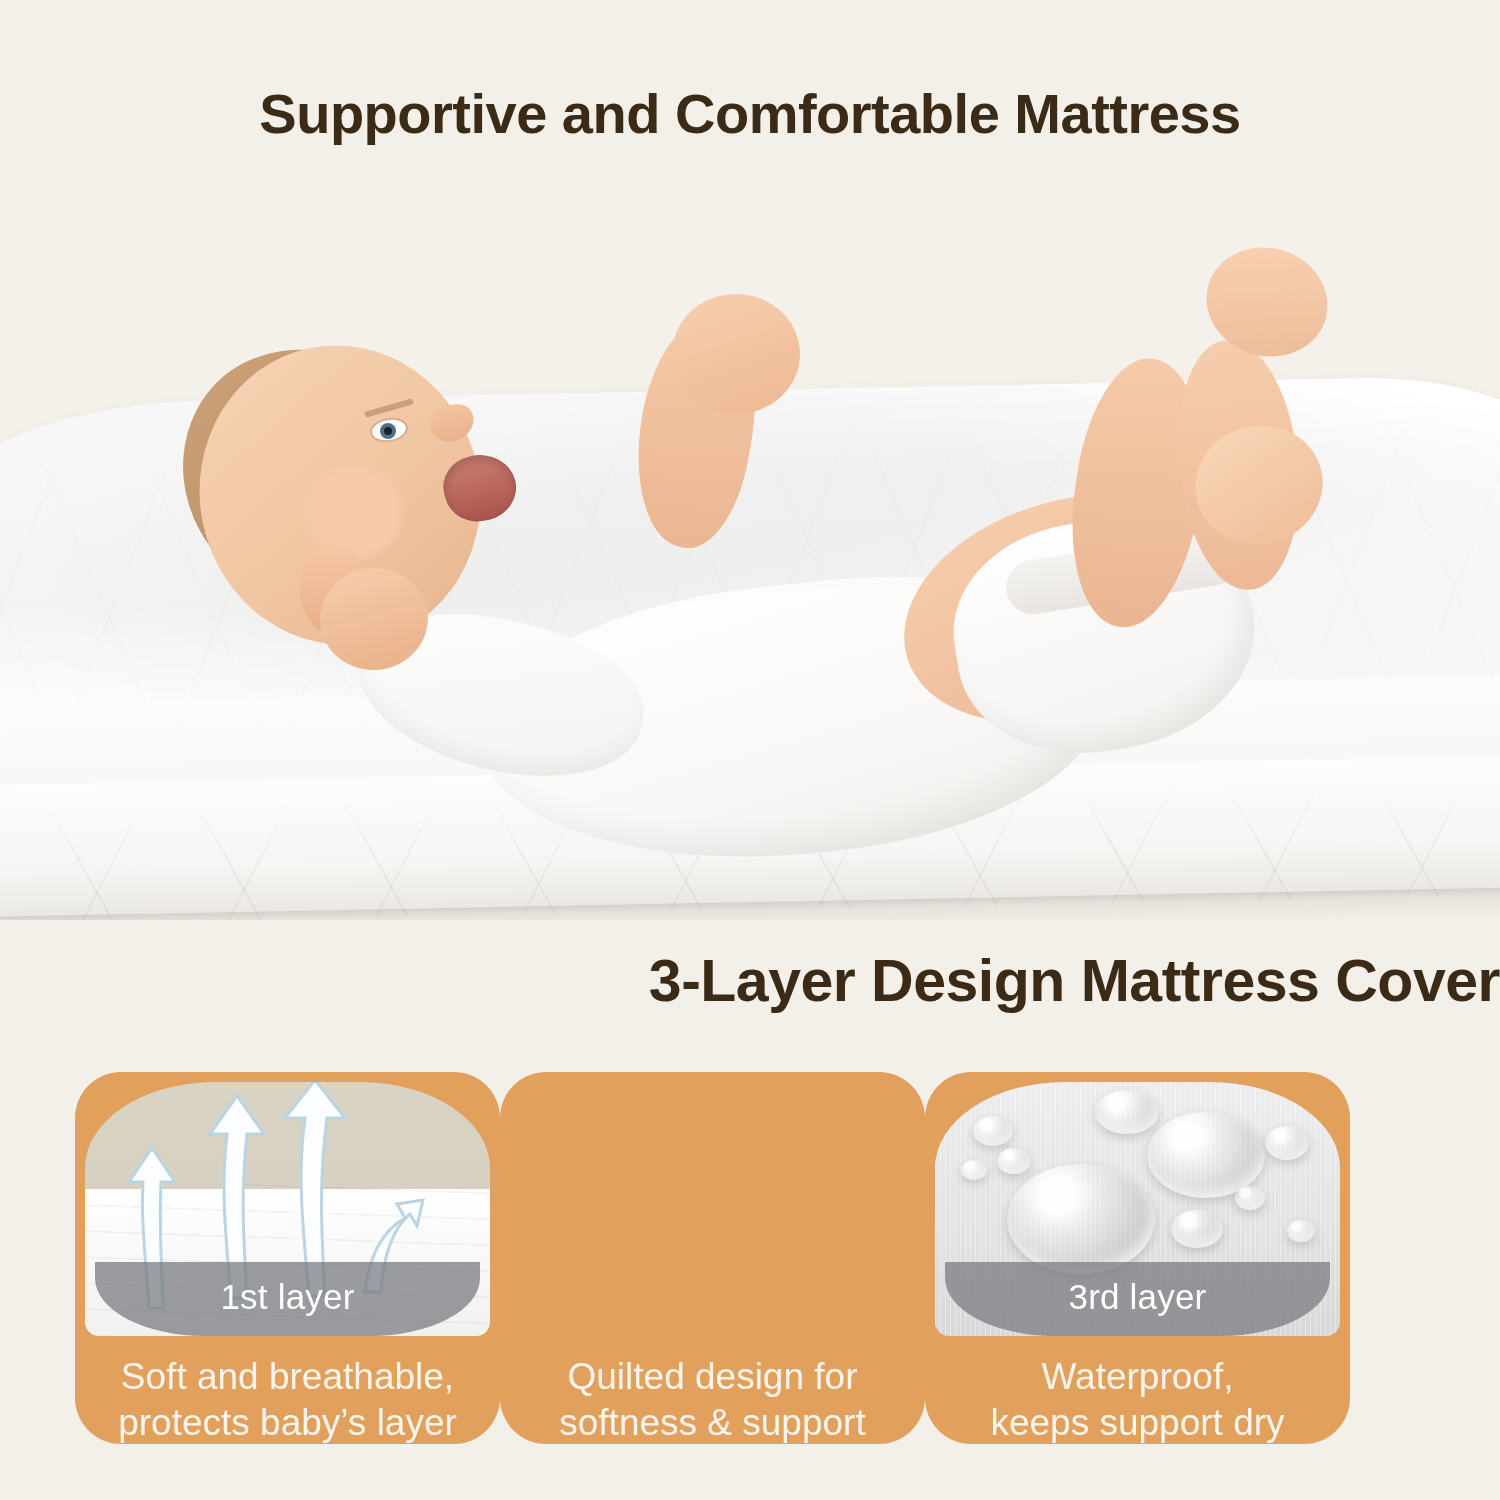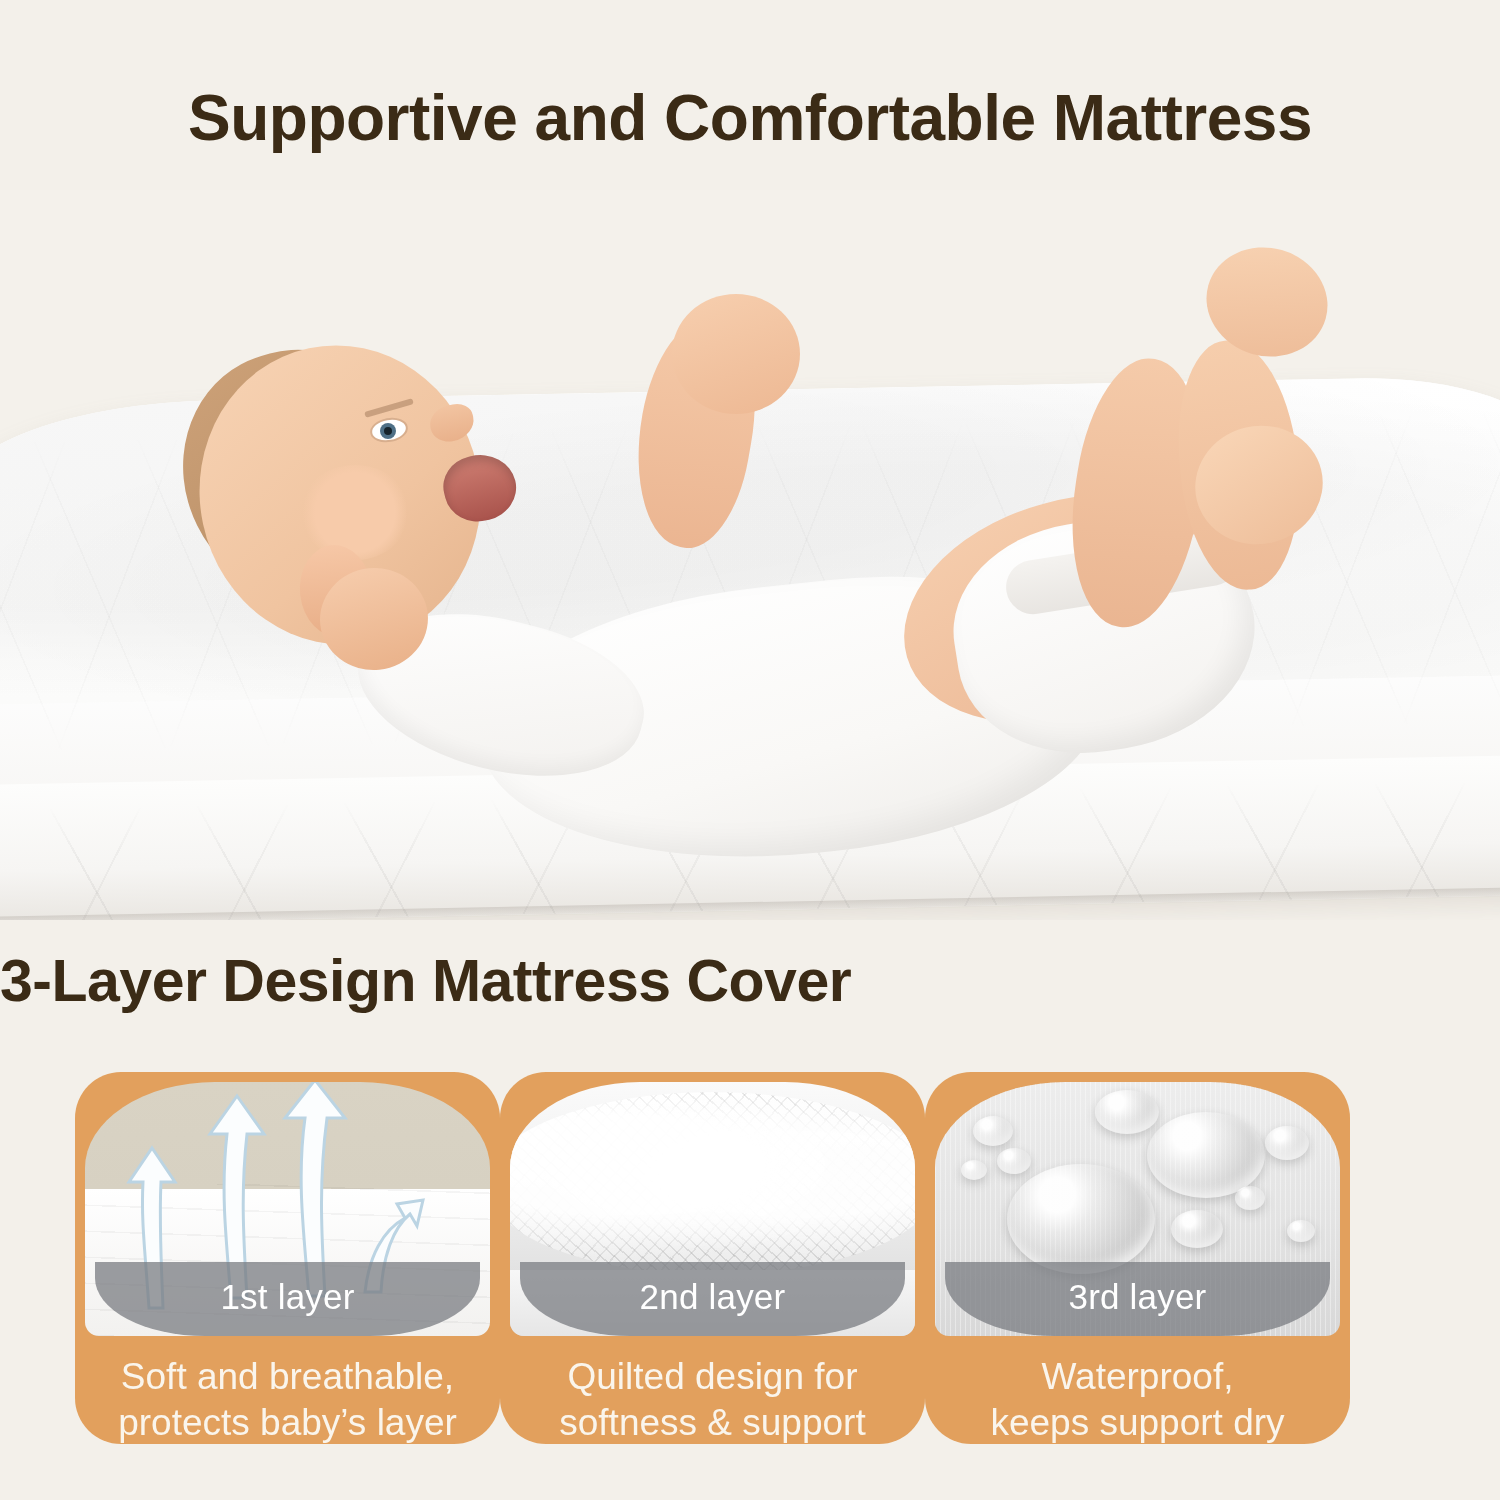--- a/index.html
+++ b/index.html
@@ -8,27 +8,27 @@
     background:#F3F0EA;
     font-family:"Liberation Sans", sans-serif;
     overflow:hidden;
     position:relative;
   }
 
   
   .heading-primary{
     position:absolute; left:0; top:86px; width:1500px;
     text-align:center;
-    font-size:64px; font-weight:700; letter-spacing:-0.5px;
+    font-size:56px; font-weight:700; letter-spacing:-0.5px;
     color:#3B2B16;
     line-height:1;
   }
   .heading-secondary{
     position:absolute; left:0; top:952px; width:1500px;
-    text-align:left;
+    text-align:right;
     font-size:59px; font-weight:700; letter-spacing:-0.5px;
     color:#3B2B16;
     line-height:1;
   }
 
   
   .hero{
     position:absolute; left:0; top:190px; width:1500px; height:730px;
     overflow:hidden;
   }
@@ -299,29 +299,20 @@
       </div>
       <div class="layer-band">
         <span class="layer-text">1st layer</span>
       </div>
     </div>
     <div class="card-caption">Soft and breathable,
 protects baby’s layer</div>
   </div>
 
   <div class="card">
-    <div class="card-media">
-      <div class="media-inner m2">
-        <div class="fibre"></div>
-        <div class="fibre-base"></div>
-      </div>
-      <div class="layer-band">
-        <span class="layer-text">2nd layer</span>
-      </div>
-    </div>
     <div class="card-caption">Quilted design for
 softness &amp; support</div>
   </div>
 
   <div class="card">
     <div class="card-media">
       <div class="media-inner m3">
         <div class="weave"></div>
         <div class="drop" style="left:72px;top:82px;width:148px;height:110px;"></div>
         <div class="drop" style="left:212px;top:30px;width:118px;height:86px;"></div>

